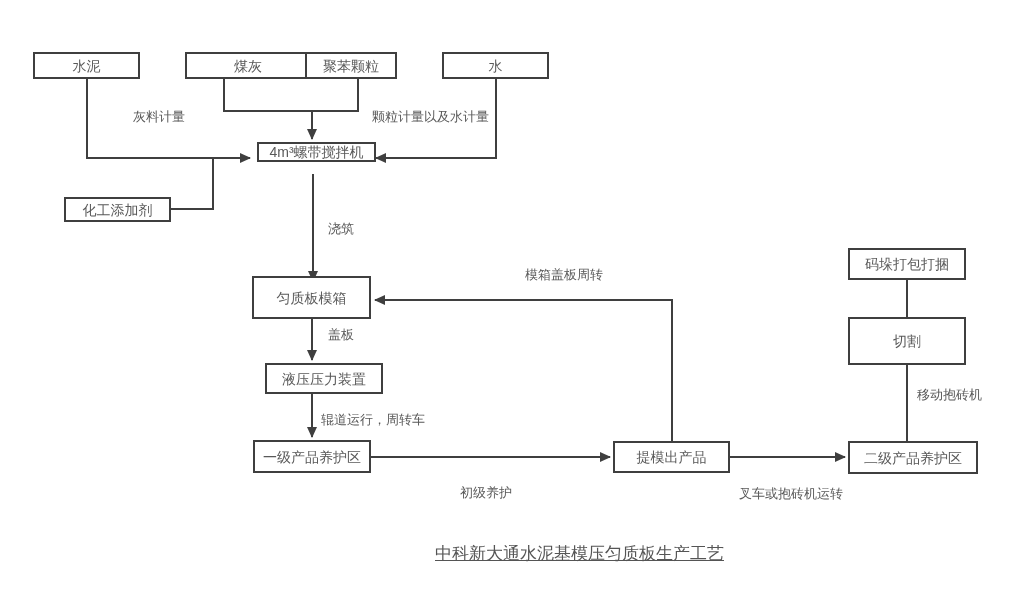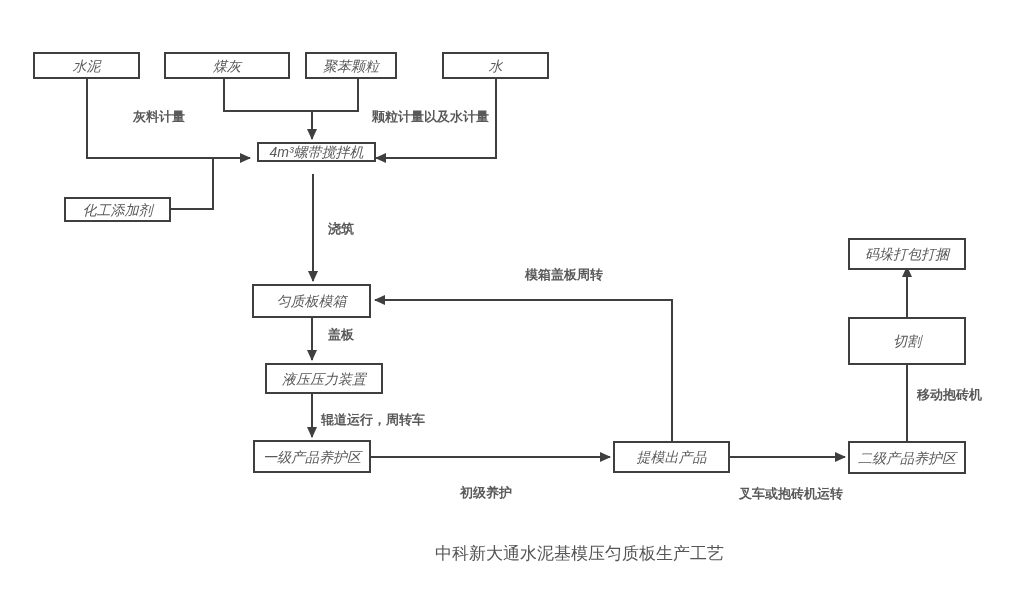--- a/index.html
+++ b/index.html
@@ -21,40 +21,39 @@
     box-sizing: border-box;
     border: 2px solid #3f3f3f;
     background: #ffffff;
     color: #595959;
     font-size: 14px;
     display: flex;
     align-items: center;
     justify-content: center;
     white-space: nowrap;
     line-height: 1;
-    font-style: italic;
   }
   .elabel {
     position: absolute;
     color: #595959;
     font-size: 13px;
     white-space: nowrap;
     line-height: 1;
     background: #ffffff;
     padding: 0 1px;
-    font-weight: bold;
   }
   .diagram-title {
     position: absolute;
     left: 435px;
     top: 544px;
     color: #555555;
     font-size: 17px;
     white-space: nowrap;
     line-height: 1.2;
+    text-decoration: underline;
   }
 </style>
 </head>
 <body>
 
 <div class="canvas">
 
   <svg class="edges-svg" viewBox="0 0 1021 594" xmlns="http://www.w3.org/2000/svg">
     <defs>
       <marker id="arrow" markerWidth="12" markerHeight="10" refX="10" refY="5" orient="auto" markerUnits="userSpaceOnUse">
@@ -72,32 +71,32 @@
       <polyline points="312,394 312,437" marker-end="url(#arrow)"></polyline>
       <polyline points="371,457 610,457" marker-end="url(#arrow)"></polyline>
       <polyline points="672,441 672,300 375,300" marker-end="url(#arrow)"></polyline>
       <polyline points="730,457 845,457" marker-end="url(#arrow)"></polyline>
       <polyline points="907,441 907,353" marker-end="url(#arrow)"></polyline>
       <polyline points="907,317 907,267" marker-end="url(#arrow)"></polyline>
     </g>
   </svg>
 
   <div class="node" style="left:33px;top:52px;width:107px;height:27px">水泥</div>
-  <div class="node" style="left:164px;top:52px;width:126px;height:27px">煤灰</div>
+  <div class="node" style="left:185px;top:52px;width:126px;height:27px">煤灰</div>
   <div class="node" style="left:305px;top:52px;width:92px;height:27px">聚苯颗粒</div>
   <div class="node" style="left:442px;top:52px;width:107px;height:27px">水</div>
   <div class="node" style="left:64px;top:197px;width:107px;height:25px">化工添加剂</div>
   <div class="node" style="left:257px;top:142px;width:119px;height:20px">4m³螺带搅拌机</div>
-  <div class="node" style="left:252px;top:284px;width:119px;height:34px">匀质板模箱</div>
+  <div class="node" style="left:252px;top:276px;width:119px;height:43px">匀质板模箱</div>
   <div class="node" style="left:265px;top:363px;width:118px;height:31px">液压压力装置</div>
   <div class="node" style="left:253px;top:440px;width:118px;height:33px">一级产品养护区</div>
   <div class="node" style="left:613px;top:441px;width:117px;height:32px">提模出产品</div>
-  <div class="node" style="left:848px;top:441px;width:118px;height:33px">二级产品养护区</div>
+  <div class="node" style="left:848px;top:441px;width:130px;height:33px">二级产品养护区</div>
   <div class="node" style="left:848px;top:317px;width:118px;height:48px">切割</div>
-  <div class="node" style="left:848px;top:238px;width:118px;height:32px">码垛打包打捆</div>
+  <div class="node" style="left:848px;top:248px;width:118px;height:32px">码垛打包打捆</div>
 
   <div class="elabel" style="left:132px;top:110px">灰料计量</div>
   <div class="elabel" style="left:371px;top:110px">颗粒计量以及水计量</div>
   <div class="elabel" style="left:327px;top:222px">浇筑</div>
   <div class="elabel" style="left:327px;top:328px">盖板</div>
   <div class="elabel" style="left:320px;top:413px">辊道运行，周转车</div>
   <div class="elabel" style="left:459px;top:486px">初级养护</div>
   <div class="elabel" style="left:524px;top:268px">模箱盖板周转</div>
   <div class="elabel" style="left:738px;top:487px">叉车或抱砖机运转</div>
   <div class="elabel" style="left:916px;top:388px">移动抱砖机</div>

